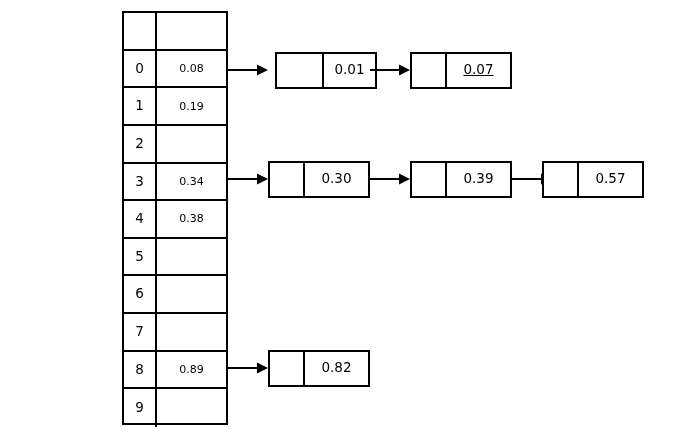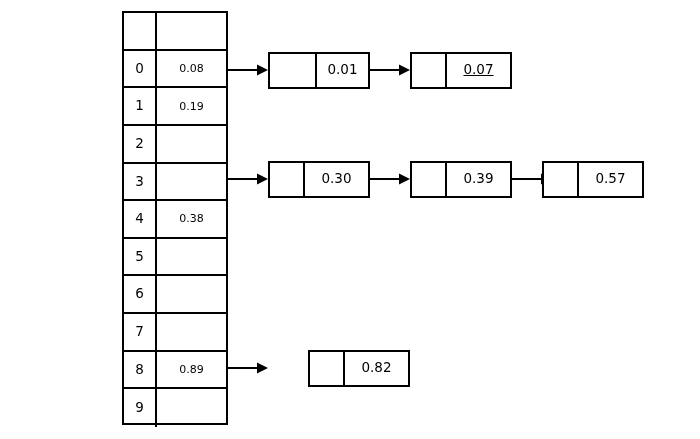--- a/index.html
+++ b/index.html
@@ -118,20 +118,21 @@
       <div class="bucket-value">0.19</div>
     </div>
 
     <div class="bucket-row">
       <div class="bucket-index">2</div>
       <div class="bucket-value"></div>
     </div>
 
     <div class="bucket-row">
       <div class="bucket-index">3</div>
+      <div class="bucket-value">0.34</div>
     </div>
 
     <div class="bucket-row">
       <div class="bucket-index">4</div>
       <div class="bucket-value">0.38</div>
     </div>
 
     <div class="bucket-row">
       <div class="bucket-index">5</div>
       <div class="bucket-value"></div>
@@ -159,21 +160,21 @@
 
   </div>
 
   <div class="arrow" style="left:228px; top:63px; width:42px;">
     <svg width="42" height="14" viewBox="0 0 42 14">
       <line x1="0" y1="7" x2="31" y2="7" stroke="#000000" stroke-width="2"></line>
       <polygon points="29,1.5 40,7 29,12.5" fill="#000000"></polygon>
     </svg>
   </div>
 
-  <div class="node-box" style="left:268px; top:51.5px;padding-left:12px;">
+  <div class="node-box" style="left:275px; top:51.5px;padding-left:12px;">
     <div class="node-ptr"></div>
     <div class="node-val">0.01</div>
   </div>
 
   <div class="arrow" style="left:370px; top:63px; width:42px;">
     <svg width="42" height="14" viewBox="0 0 42 14">
       <line x1="0" y1="7" x2="31" y2="7" stroke="#000000" stroke-width="2"></line>
       <polygon points="29,1.5 40,7 29,12.5" fill="#000000"></polygon>
     </svg>
   </div>
@@ -219,18 +220,18 @@
     <div class="node-val">0.57</div>
   </div>
 
   <div class="arrow" style="left:228px; top:361px; width:42px;">
     <svg width="42" height="14" viewBox="0 0 42 14">
       <line x1="0" y1="7" x2="31" y2="7" stroke="#000000" stroke-width="2"></line>
       <polygon points="29,1.5 40,7 29,12.5" fill="#000000"></polygon>
     </svg>
   </div>
 
-  <div class="node-box" style="left:268px; top:349.5px;margin-left:40px;">
+  <div class="node-box" style="left:268px; top:349.5px;">
     <div class="node-ptr"></div>
     <div class="node-val">0.82</div>
   </div>
 
 </div>
 
 </body></html>

